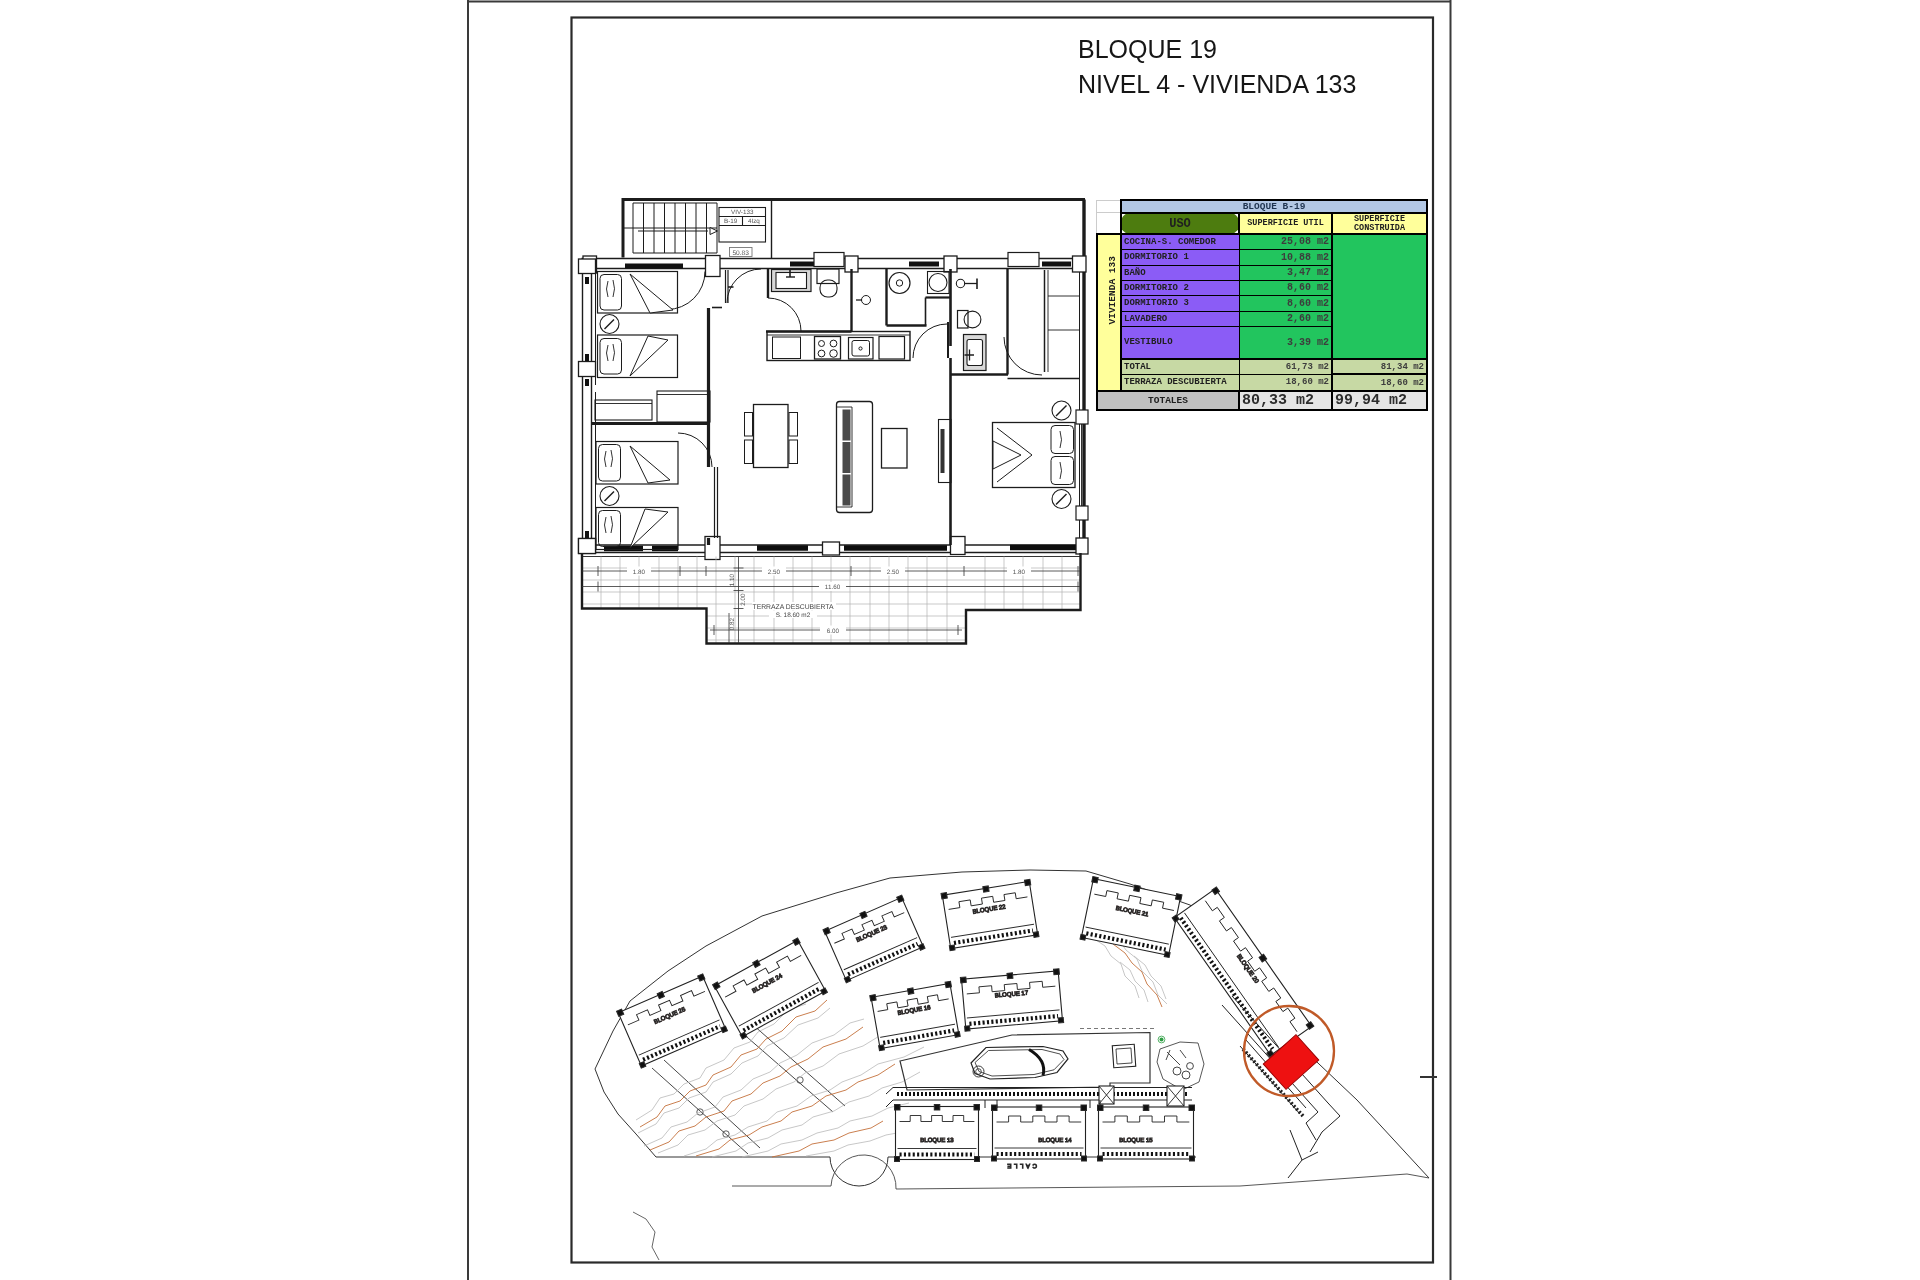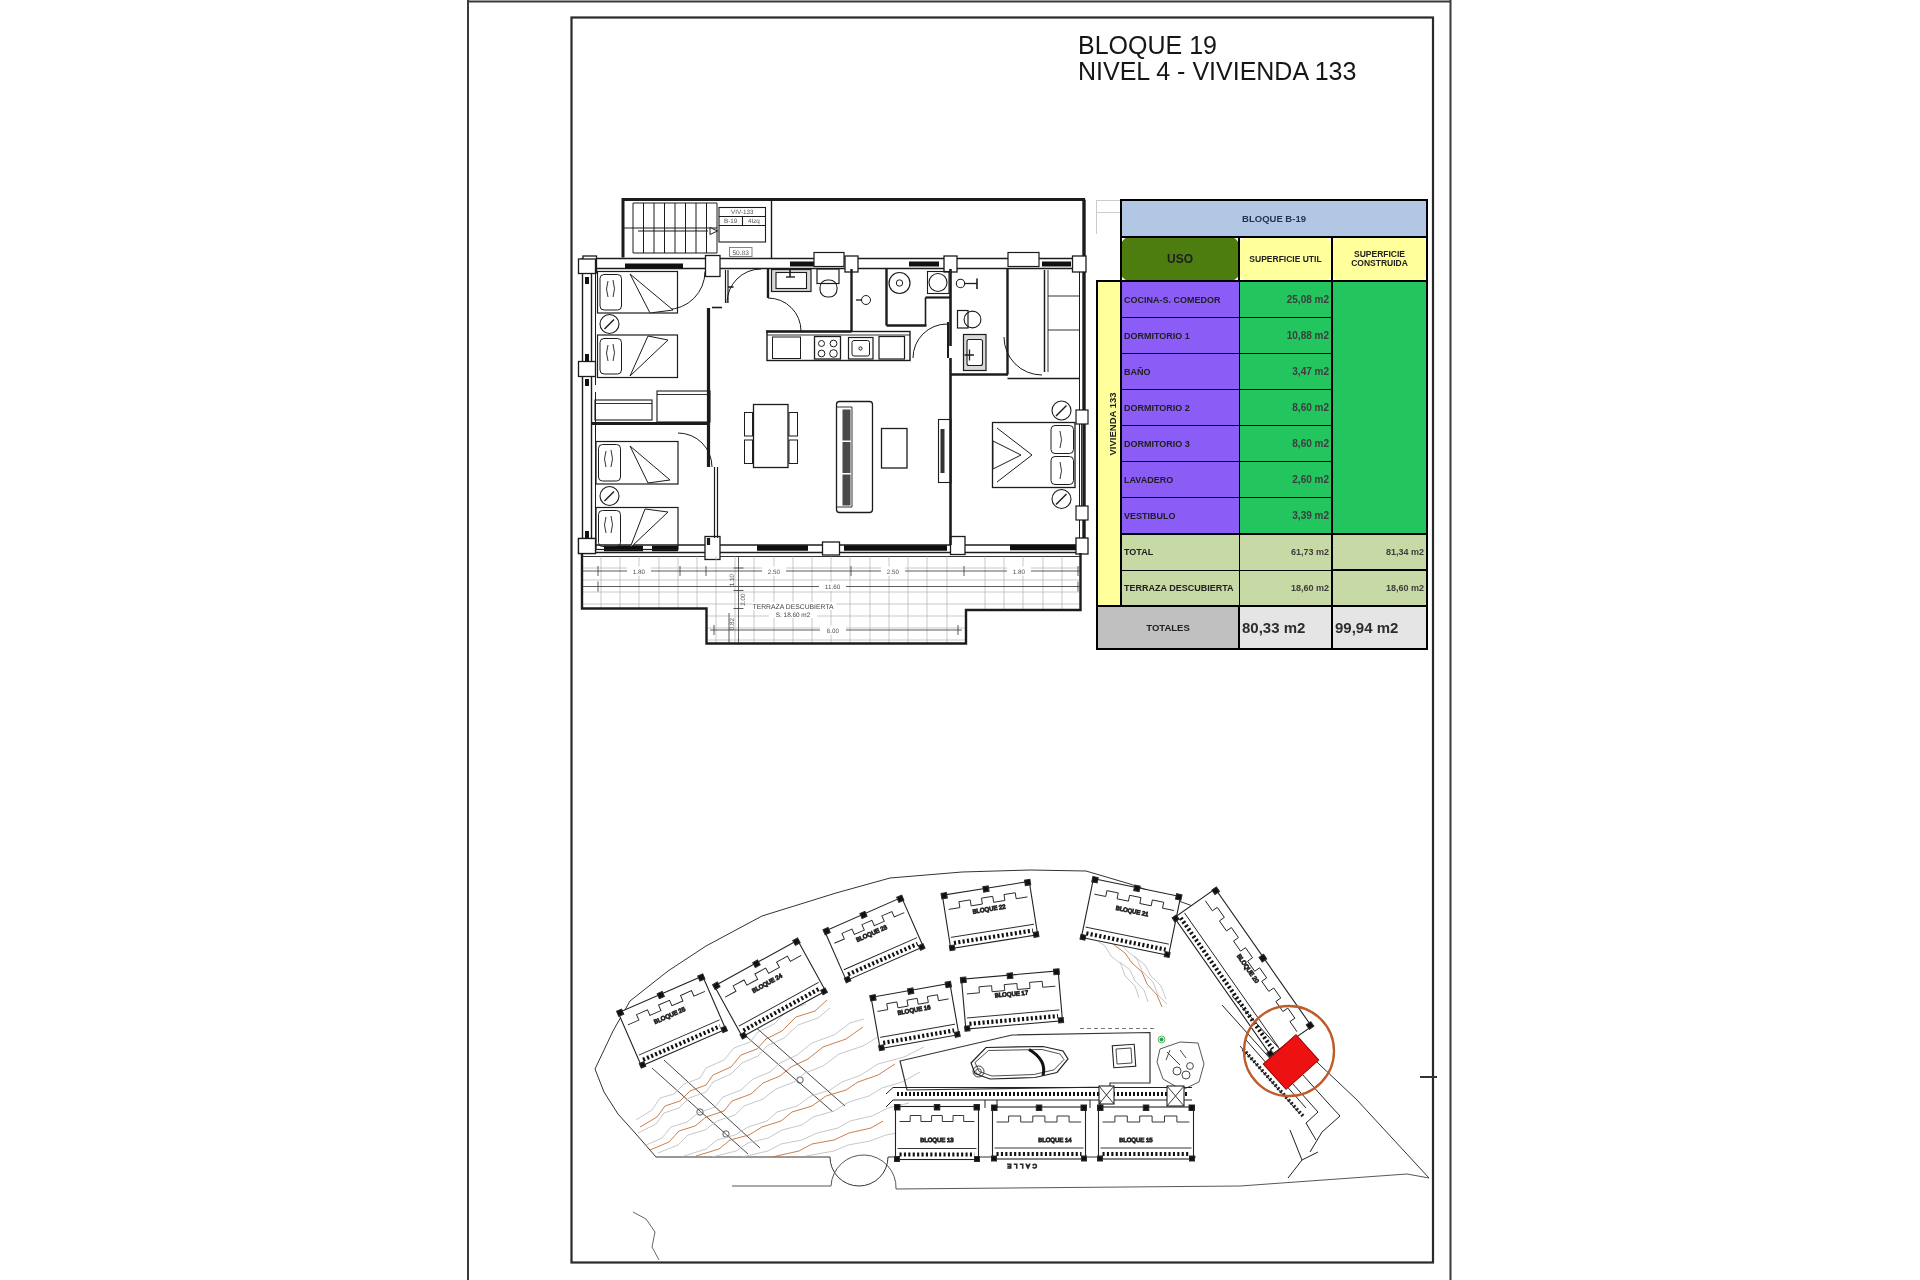--- a/index.html
+++ b/index.html
@@ -1,28 +1,28 @@
 <!DOCTYPE html>
 <html><head>
 <meta charset="utf-8">
 <style>
   html,body{margin:0;padding:0;background:#ffffff;width:1920px;height:1280px;overflow:hidden;}
   body{font-family:"Liberation Sans", sans-serif;position:relative;}
   #page{position:absolute;left:0;top:0;width:1920px;height:1280px;}
   svg{position:absolute;left:0;top:0;}
   svg text{-webkit-font-smoothing:antialiased;text-rendering:geometricPrecision;}
-  .title{position:absolute;left:1078px;top:32px;font-size:25px;line-height:26px;color:#161616;letter-spacing:0px;white-space:nowrap;}
+  .title{position:absolute;left:1078px;top:32px;font-size:25px;line-height:35px;color:#161616;letter-spacing:0px;white-space:nowrap;}
   
   #areatable{position:absolute;left:1096px;top:199px;width:332px;border-collapse:collapse;table-layout:fixed;
     font-family:"Liberation Sans",sans-serif;font-weight:bold;color:#202020;}
-  #areatable td{padding:12px 2px;overflow:hidden;white-space:nowrap;border:1px solid #000;}
+  #areatable td{padding:0 2px;overflow:hidden;white-space:nowrap;border:1px solid #000;font-family:Liberation Mono, monospace;}
   #areatable .noborder{border:none;}
   .hdrblue{background:#b2c7e4;color:#1f3450;text-align:center;font-size:9.5px;}
   .hdrgray{background:#4d7c0f;text-align:center;font-size:12px;border-radius:9px;}
-  .hdryel{background:#ffff9b;text-align:center;font-size:8.5px;line-height:9px;border-radius:9px;}
+  .hdryel{background:#ffff9b;text-align:center;font-size:8.5px;line-height:9px;}
   .viv{background:#ffff9b;text-align:center;vertical-align:middle;}
   .uso{background:#8b5cf6;font-size:9px;}
   .val{background:#22c55e;text-align:right;font-size:10px;color:#3d3d3d;}
   .tot{background:#c7d9a4;font-size:9px;}
   .totv{background:#c7d9a4;text-align:right;font-size:9px;color:#3d3d3d;}
   .totales{background:#c0c0c0;text-align:center;font-size:9.5px;}
   .totalesv{background:#e5e5e5;text-align:left;font-size:15px;color:#2d2d2d;}
 </style>
 </head>
 <body>

